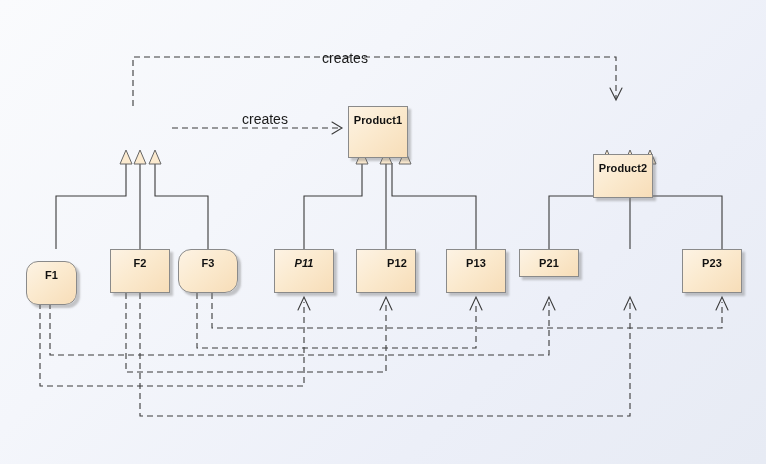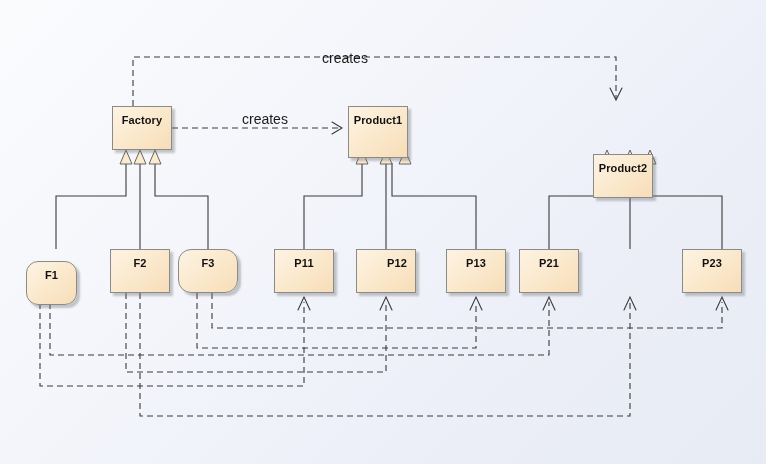--- a/index.html
+++ b/index.html
@@ -118,23 +118,20 @@
 
       <path d="M 298 310 L 304 297 L 310 310"></path>
       <path d="M 380 310 L 386 297 L 392 310"></path>
       <path d="M 470 310 L 476 297 L 482 310"></path>
       <path d="M 543 310 L 549 297 L 555 310"></path>
       <path d="M 624 310 L 630 297 L 636 310"></path>
       <path d="M 716 310 L 722 297 L 728 310"></path>
     </g>
   </svg>
 
-  <div class="uml-box" style="left:112px; top:106px; width:60px; height:44px;">
-    <span class="box-label">Factory</span>
-  </div>
 
   <div class="uml-box" style="left:348px; top:106px; width:60px; height:52px;">
     <span class="box-label">Product1</span>
   </div>
 
   <div class="uml-box" style="left:593px; top:106px; width:60px; height:44px;margin-top:48px;">
     <span class="box-label">Product2</span>
   </div>
 
   <div class="uml-box" style="left:26px; top:261px; width:51px; height:44px;border-radius:12px;">
@@ -142,33 +139,33 @@
   </div>
 
   <div class="uml-box" style="left:110px; top:249px; width:60px; height:44px;">
     <span class="box-label">F2</span>
   </div>
 
   <div class="uml-box" style="left:178px; top:249px; width:60px; height:44px;border-radius:13px;">
     <span class="box-label">F3</span>
   </div>
 
-  <div class="uml-box" style="left:274px; top:249px; width:60px; height:44px;">
+  <div class="uml-box" style="left:274px; top:249px; width:60px; height:44px;font-style:italic;">
     <span class="box-label">P11</span>
   </div>
 
   <div class="uml-box" style="left:356px; top:249px; width:60px; height:44px;padding-left:22px;">
     <span class="box-label">P12</span>
   </div>
 
   <div class="uml-box" style="left:446px; top:249px; width:60px; height:44px;">
     <span class="box-label">P13</span>
   </div>
 
-  <div class="uml-box" style="left:519px; top:249px; width:60px; height:44px;">
+  <div class="uml-box" style="left:519px; top:249px; width:60px; height:28px;">
     <span class="box-label">P21</span>
   </div>
 
 
   <div class="uml-box" style="left:682px; top:249px; width:60px; height:44px;">
     <span class="box-label">P23</span>
   </div>
 
   <span class="edge-label" style="left:322px; top:50px;">creates</span>
 

